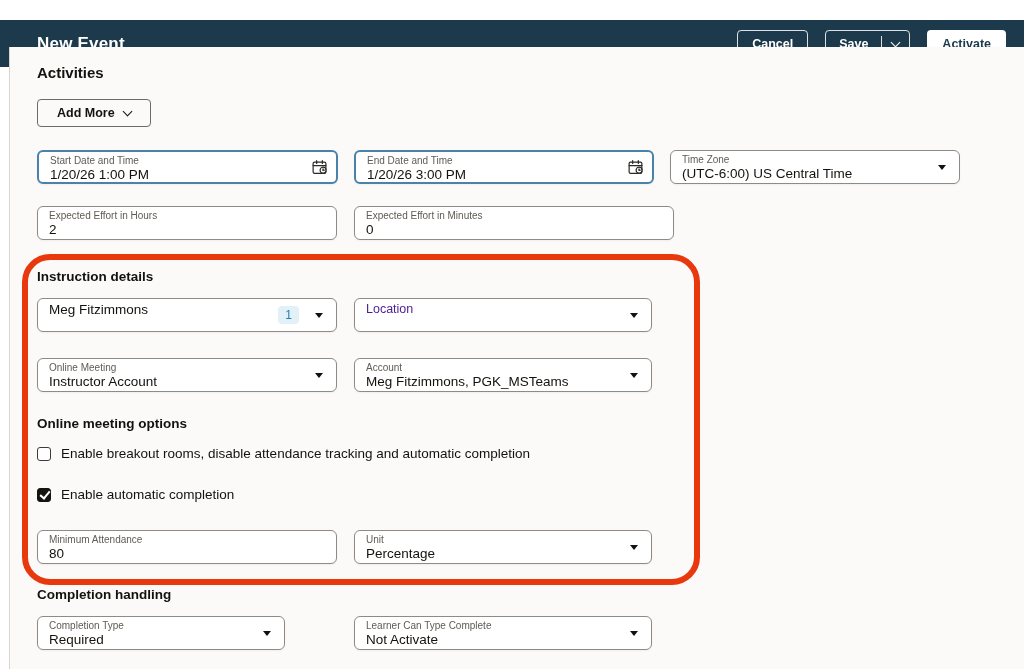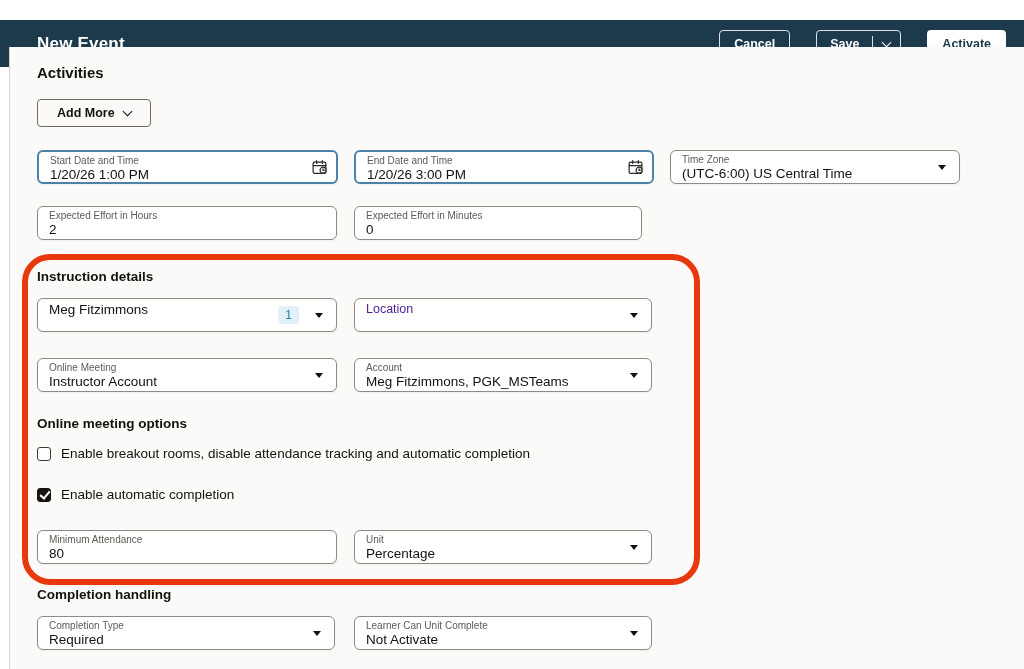--- a/index.html
+++ b/index.html
@@ -20,21 +20,21 @@
   }
   
   .header{
     position:absolute;left:0;top:0;width:1024px;height:47px;
     background:var(--header-bg);box-sizing:border-box;
     display:flex;align-items:center;justify-content:space-between;
     padding:0 18px 0 37px;
     margin-top:20px;
   }
   .title{color:#fff;font-weight:bold;font-size:17px;letter-spacing:.2px}
-  .hbtns{display:flex;gap:26px;align-items:stretch}
+  .hbtns{display:flex;gap:17px;align-items:stretch}
   .hbtn{
     border:1px solid rgba(255,255,255,.85);color:#fff;border-radius:4px;
     font-size:12.5px;font-weight:bold;padding:6px 14px;background:transparent;
     display:flex;align-items:center;cursor:pointer;font-family:inherit;
   }
   .hbtn.split{padding:0}
   .hbtn .seg{padding:6px 13px;display:flex;align-items:center}
   .hbtn .seg.arrow{border-left:1px solid rgba(255,255,255,.85);padding:6px 10px}
   .hbtn.primary{background:#fff;color:var(--header-bg)}
   .chev-w{width:6px;height:6px;border-right:1.8px solid #fff;border-bottom:1.8px solid #fff;transform:rotate(45deg);margin-top:-3px}
@@ -151,21 +151,21 @@
 <div class="field" style="left:670px;top:150px;width:290px">
   <span class="flabel">Time Zone</span>
   <span class="fvalue">(UTC-6:00) US Central Time</span>
   <span class="caret"></span>
 </div>
 
 <div class="field" style="left:37px;top:206px;width:300px">
   <span class="flabel">Expected Effort in Hours</span>
   <span class="fvalue">2</span>
 </div>
-<div class="field" style="left:354px;top:206px;width:288px">
+<div class="field" style="left:354px;top:206px;width:320px">
   <span class="flabel">Expected Effort in Minutes</span>
   <span class="fvalue">0</span>
 </div>
 
 <div class="h-section" style="left:37px;top:269px">Instruction details</div>
 
 <div class="field" style="left:37px;top:298px;width:300px">
   <span class="fvalue">Meg Fitzimmons</span>
   <span class="badge">1</span>
   <span class="caret"></span>
@@ -202,24 +202,24 @@
   <span class="fvalue">80</span>
 </div>
 <div class="field" style="left:354px;top:530px;width:298px">
   <span class="flabel">Unit</span>
   <span class="fvalue">Percentage</span>
   <span class="caret"></span>
 </div>
 
 <div class="h-section" style="left:37px;top:587px">Completion handling</div>
 
-<div class="field" style="left:37px;top:616px;width:298px">
+<div class="field" style="left:37px;top:616px;width:248px">
   <span class="flabel">Completion Type</span>
   <span class="fvalue">Required</span>
   <span class="caret"></span>
 </div>
 <div class="field" style="left:354px;top:616px;width:298px">
-  <span class="flabel">Learner Can Unit Complete</span>
+  <span class="flabel">Learner Can Type Complete</span>
   <span class="fvalue">Not Activate</span>
   <span class="caret"></span>
 </div>
 
 <div class="annotation"></div>
 
 </body></html>

